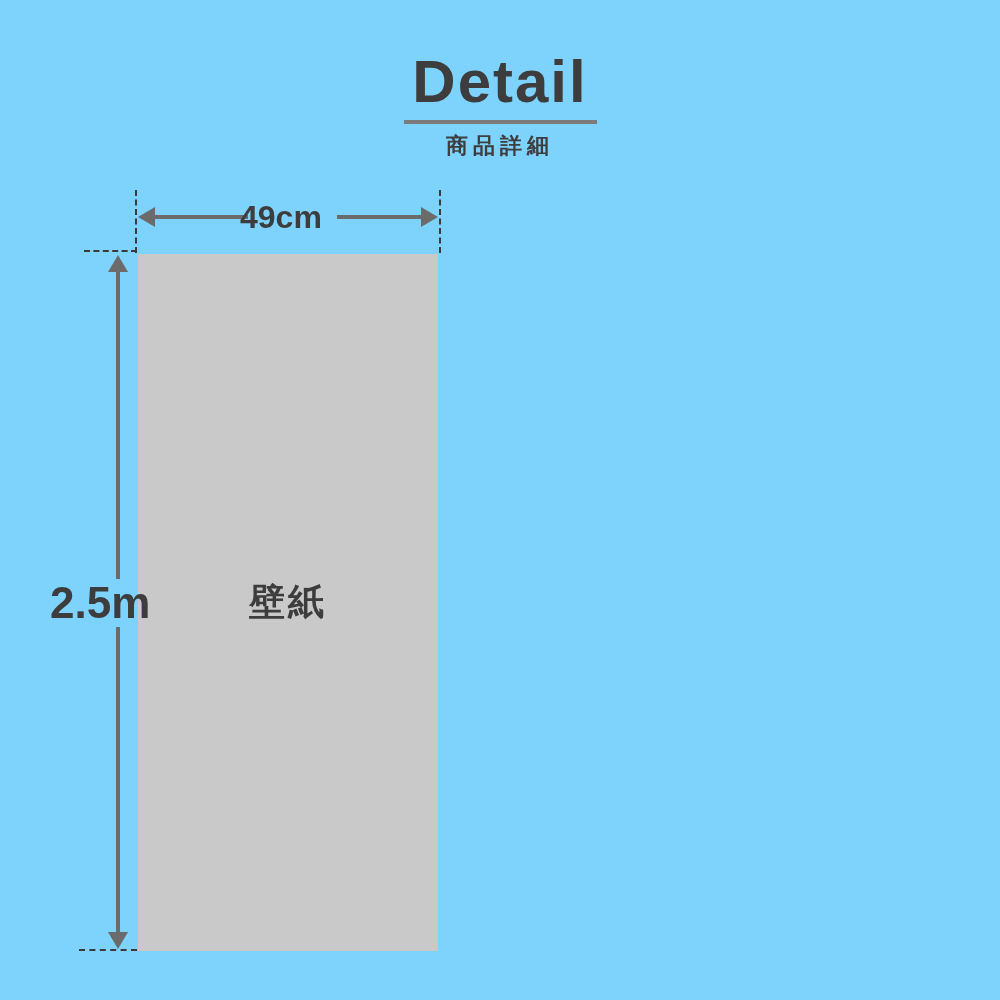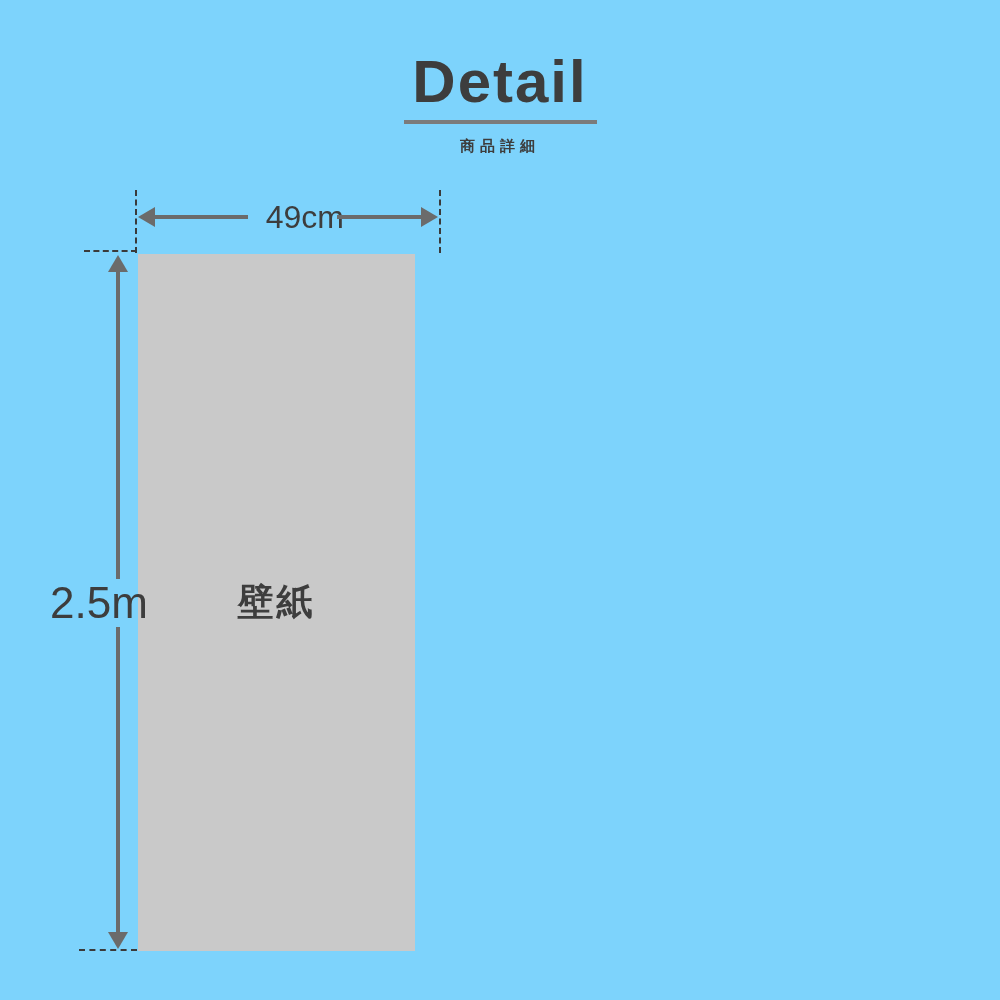--- a/index.html
+++ b/index.html
@@ -37,33 +37,33 @@
     width: 193px;
     height: 4px;
     background: #7b7b7b;
   }
   .page-subtitle {
     position: absolute;
     top: 133px;
     left: 0;
     width: 100%;
     text-align: center;
-    font-size: 15px;
+    font-size: 22px;
     line-height: 26px;
     font-weight: bold;
     letter-spacing: 5px;
     color: #3d3d3d;
   }
 
   
   .panel {
     position: absolute;
     left: 138px;
     top: 254px;
-    width: 277px;
+    width: 300px;
     height: 697px;
     background: #c9c9c9;
     display: flex;
     align-items: center;
     justify-content: center;
   }
   .panel-label {
     font-size: 36px;
     font-weight: bold;
     letter-spacing: 3px;
@@ -129,22 +129,22 @@
     width: 4px;
     background: #6b6b6b;
     left: 116px;
   }
   .arrow-line-v.seg-top    { top: 271px; height: 308px; }
   .arrow-line-v.seg-bottom { top: 627px; height: 306px; }
 
   .dim-label {
     position: absolute;
     color: #3d3d3d;
-    text-align: right;
-    font-weight: 400;
+    text-align: left;
+    font-weight: 700;
   }
   .dim-label.width {
     left: 240px;
     top: 199px;
     width: 104px;
     font-size: 32px;
     line-height: 37px;
   }
   .dim-label.height {
     left: 50px;

